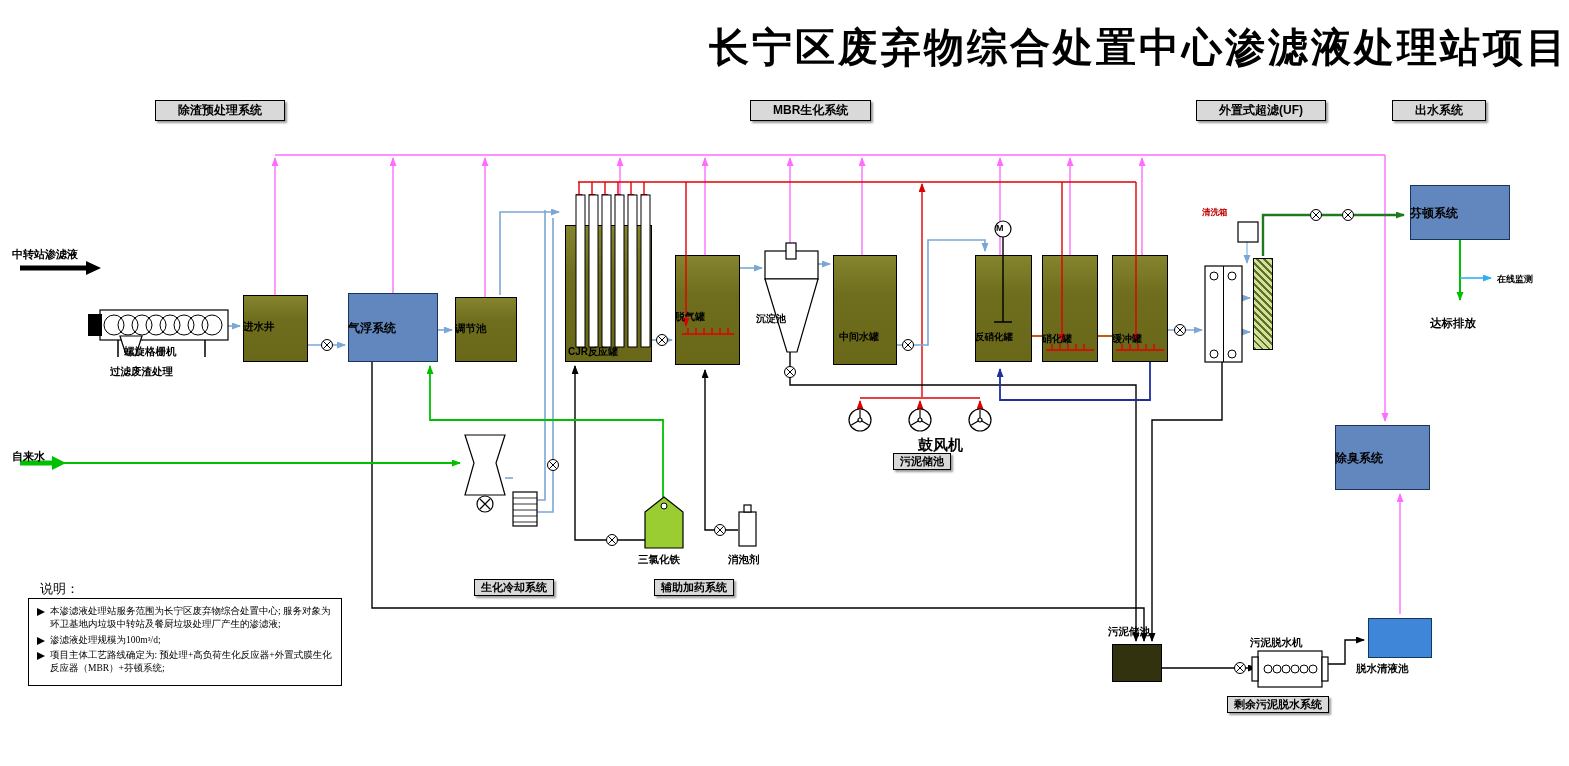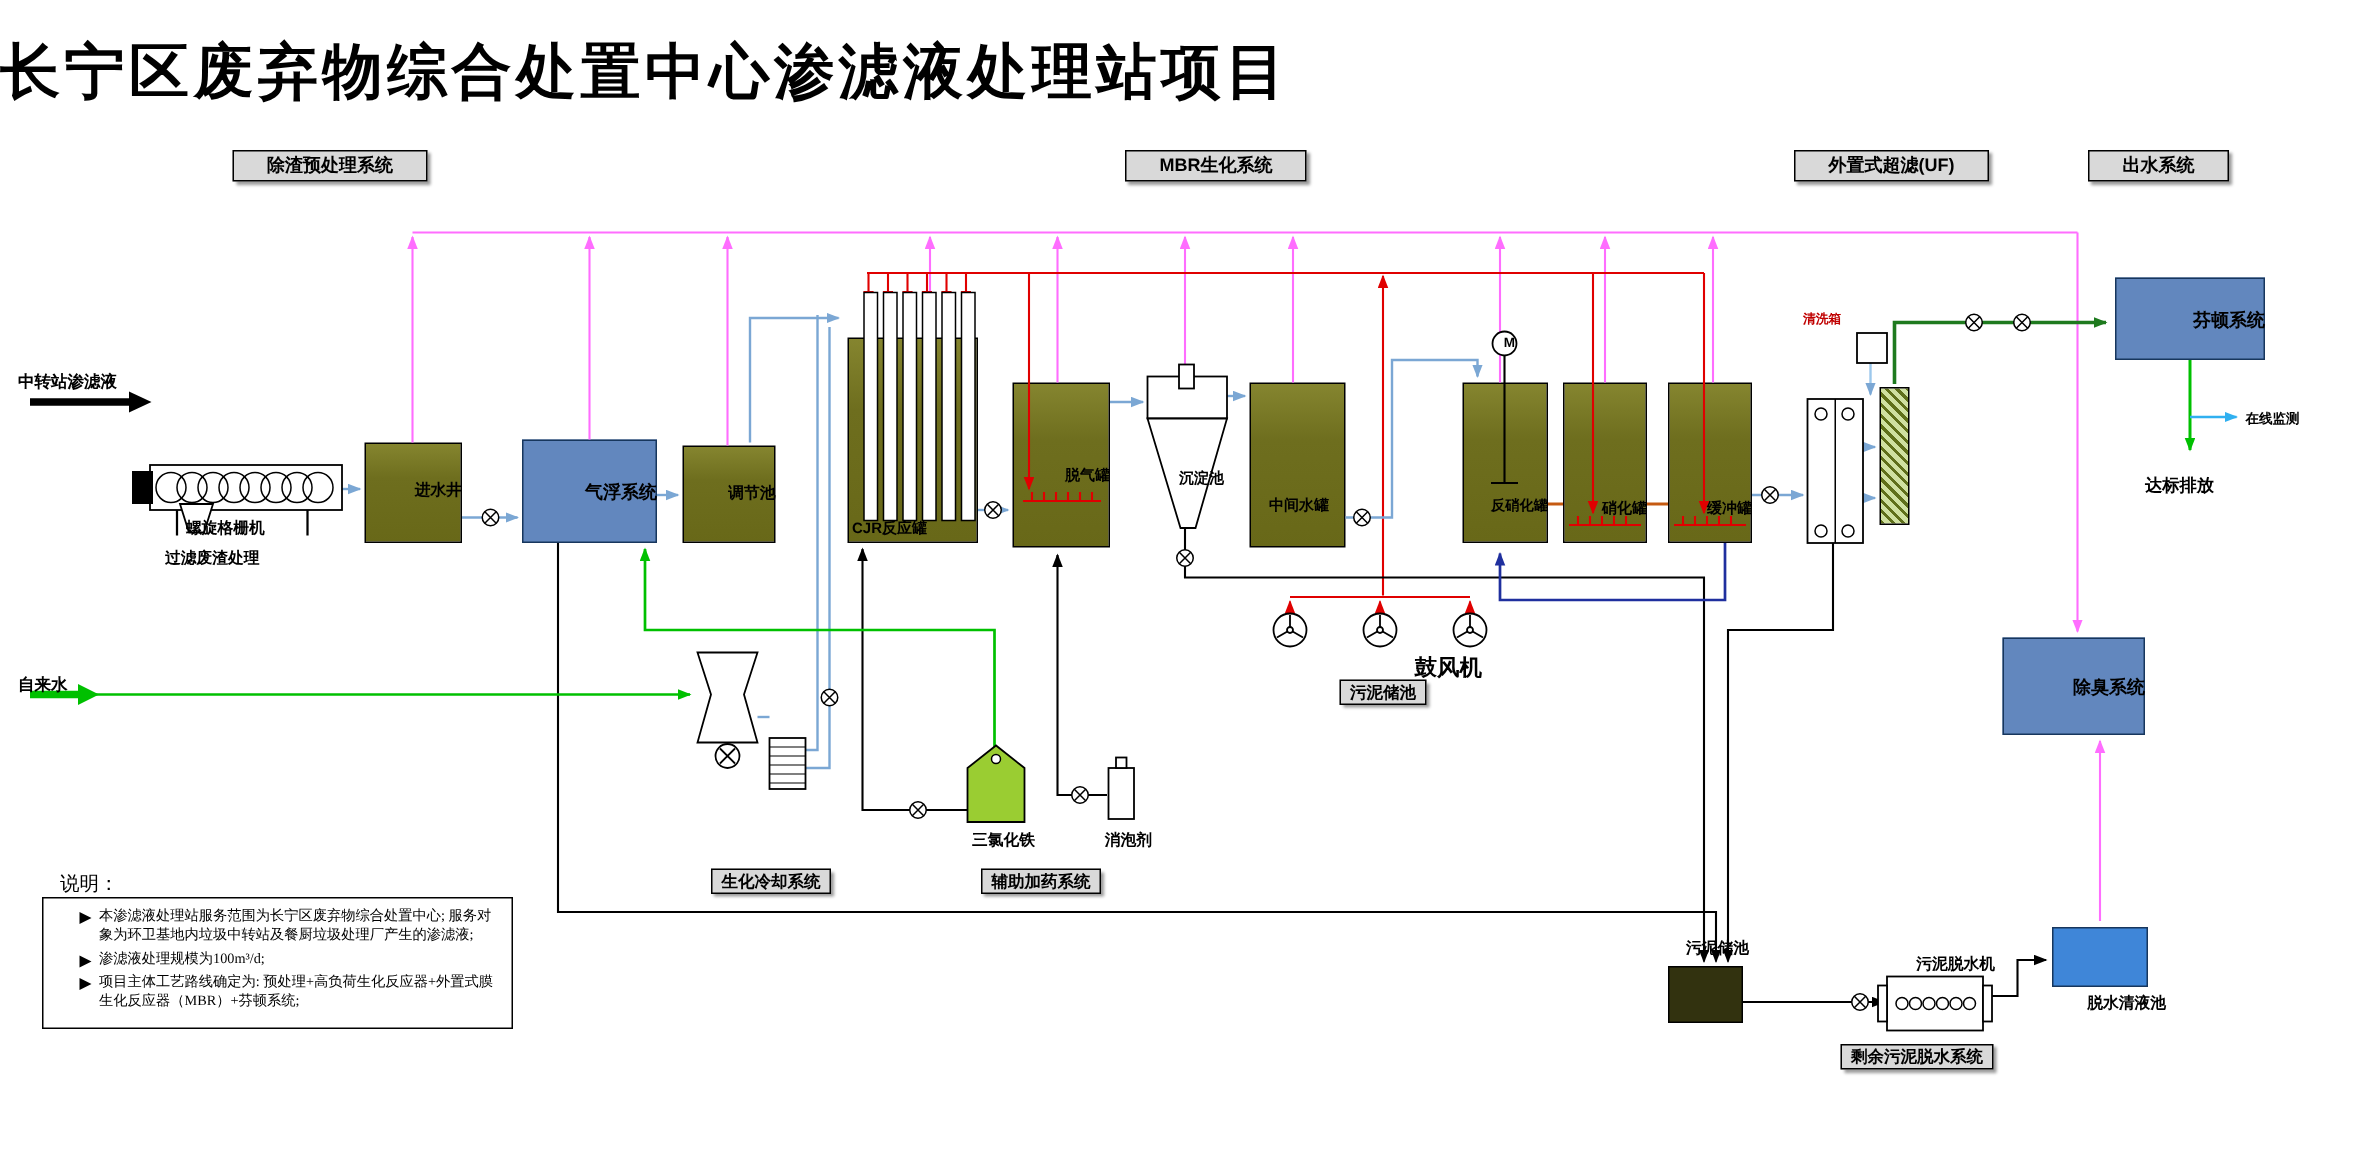--- a/index.html
+++ b/index.html
@@ -10,24 +10,24 @@
   #lines{z-index:2;pointer-events:none}
   #labels{z-index:3}
   .tank{position:absolute;background:linear-gradient(180deg,#85852f 0%,#6e6e1e 35%,#686818 100%);border:1px solid #000}
   .unit{position:absolute;background:var(--unit_blue,#6287be);border:1px solid #17365d}
   .unit.bright{background:var(--clear_blue,#3f86d8)}
   .pool{position:absolute;background:var(--sludge_dark,#32320f);border:1px solid #000}
   .membrane{position:absolute;background:repeating-linear-gradient(45deg,#5f6f1a 0 2px,#cfe0a0 2px 5px);border:1px solid #000}
   .chip{position:absolute;background:var(--label_bg,#d9d9d9);border:1px solid #000;box-shadow:2px 2px 2px #9a9a9a;font-weight:bold;font-size:12px;padding:1px 22px;white-space:nowrap}
   .chip.small{font-size:11px;padding:0 6px}
   .lbl{position:absolute;font-weight:bold;color:#000;white-space:nowrap;font-size:10.5px}
-  .lbl.center{text-align:right;white-space:normal}
+  .lbl.center{text-align:left;white-space:normal}
   .lbl.red{color:#c00000;font-weight:bold}
-  .title{position:absolute;top:20px;left:0;right:0;text-align:left;font-family:Liberation Serif, serif;font-weight:bold;font-size:40px;letter-spacing:3px}
-  .notes{position:absolute;left:28px;top:598px;width:314px;border:1.5px solid #000;background:#fff;padding:6px 8px 8px 24px;font-family:"Liberation Serif",serif;font-size:9.5px;line-height:1.4}
+  .title{position:absolute;top:20px;left:0;right:0;text-align:right;font-family:Liberation Serif, serif;font-weight:bold;font-size:40px;letter-spacing:3px}
+  .notes{position:absolute;left:28px;top:598px;width:314px;border:1.5px solid #000;background:#fff;padding:6px 8px 8px 8px;font-family:"Liberation Serif",serif;font-size:9.5px;line-height:1.4}
   .notes .item{display:flex;margin-bottom:2px}
   .tri{width:0;height:0;border-left:8px solid #000;border-top:4.5px solid transparent;border-bottom:4.5px solid transparent;margin:3px 5px 0 0;flex:none}
   .notes-title{position:absolute;left:40px;top:580px;font-family:Liberation Serif, serif;font-size:13px}
   svg .pump circle{fill:#fff;stroke:#000;stroke-width:1}
   svg .pump path{stroke:#000;stroke-width:1;fill:none}
   svg .fan circle{fill:#fff;stroke:#000;stroke-width:1.2}
   svg .fan path{stroke:#000;stroke-width:1.2;fill:none}
   svg .machine{fill:#fff;stroke:#000;stroke-width:1.2}
 </style>
 </head>

